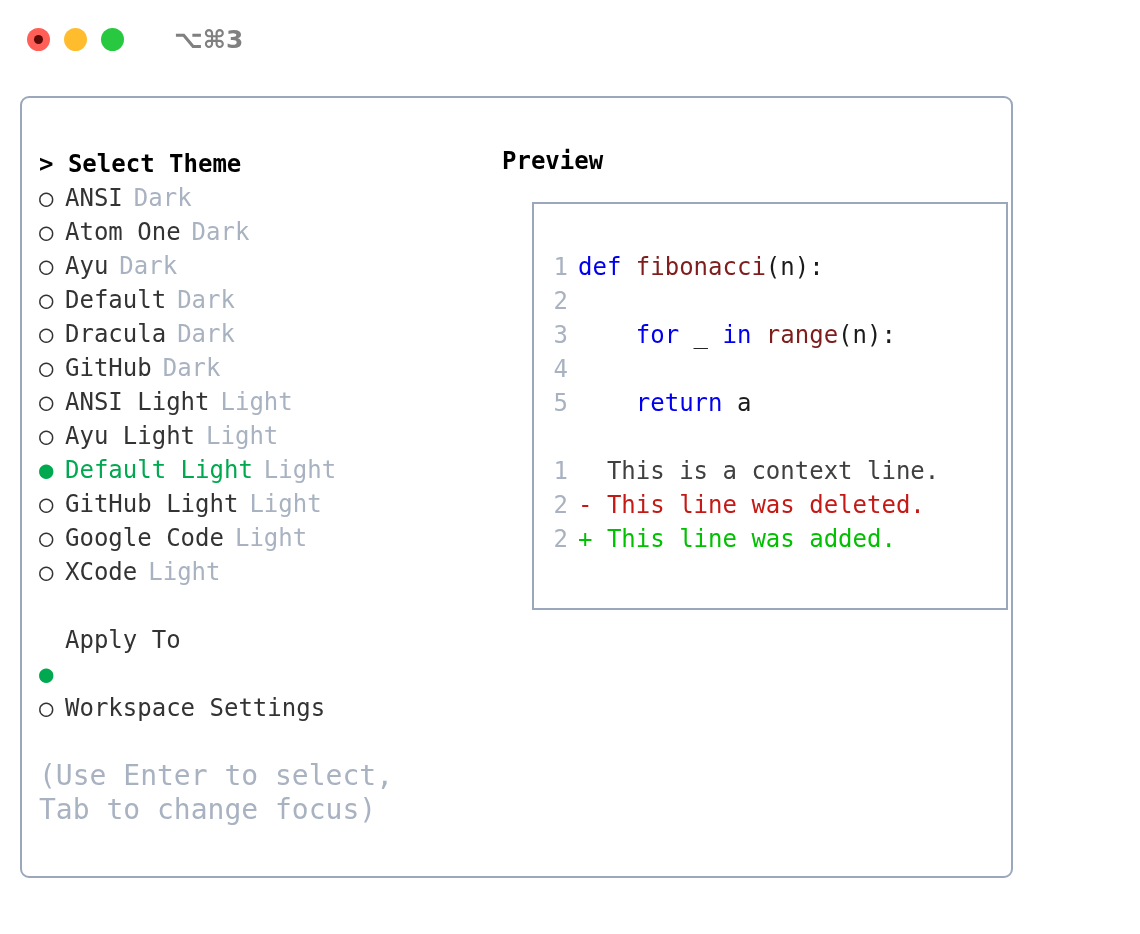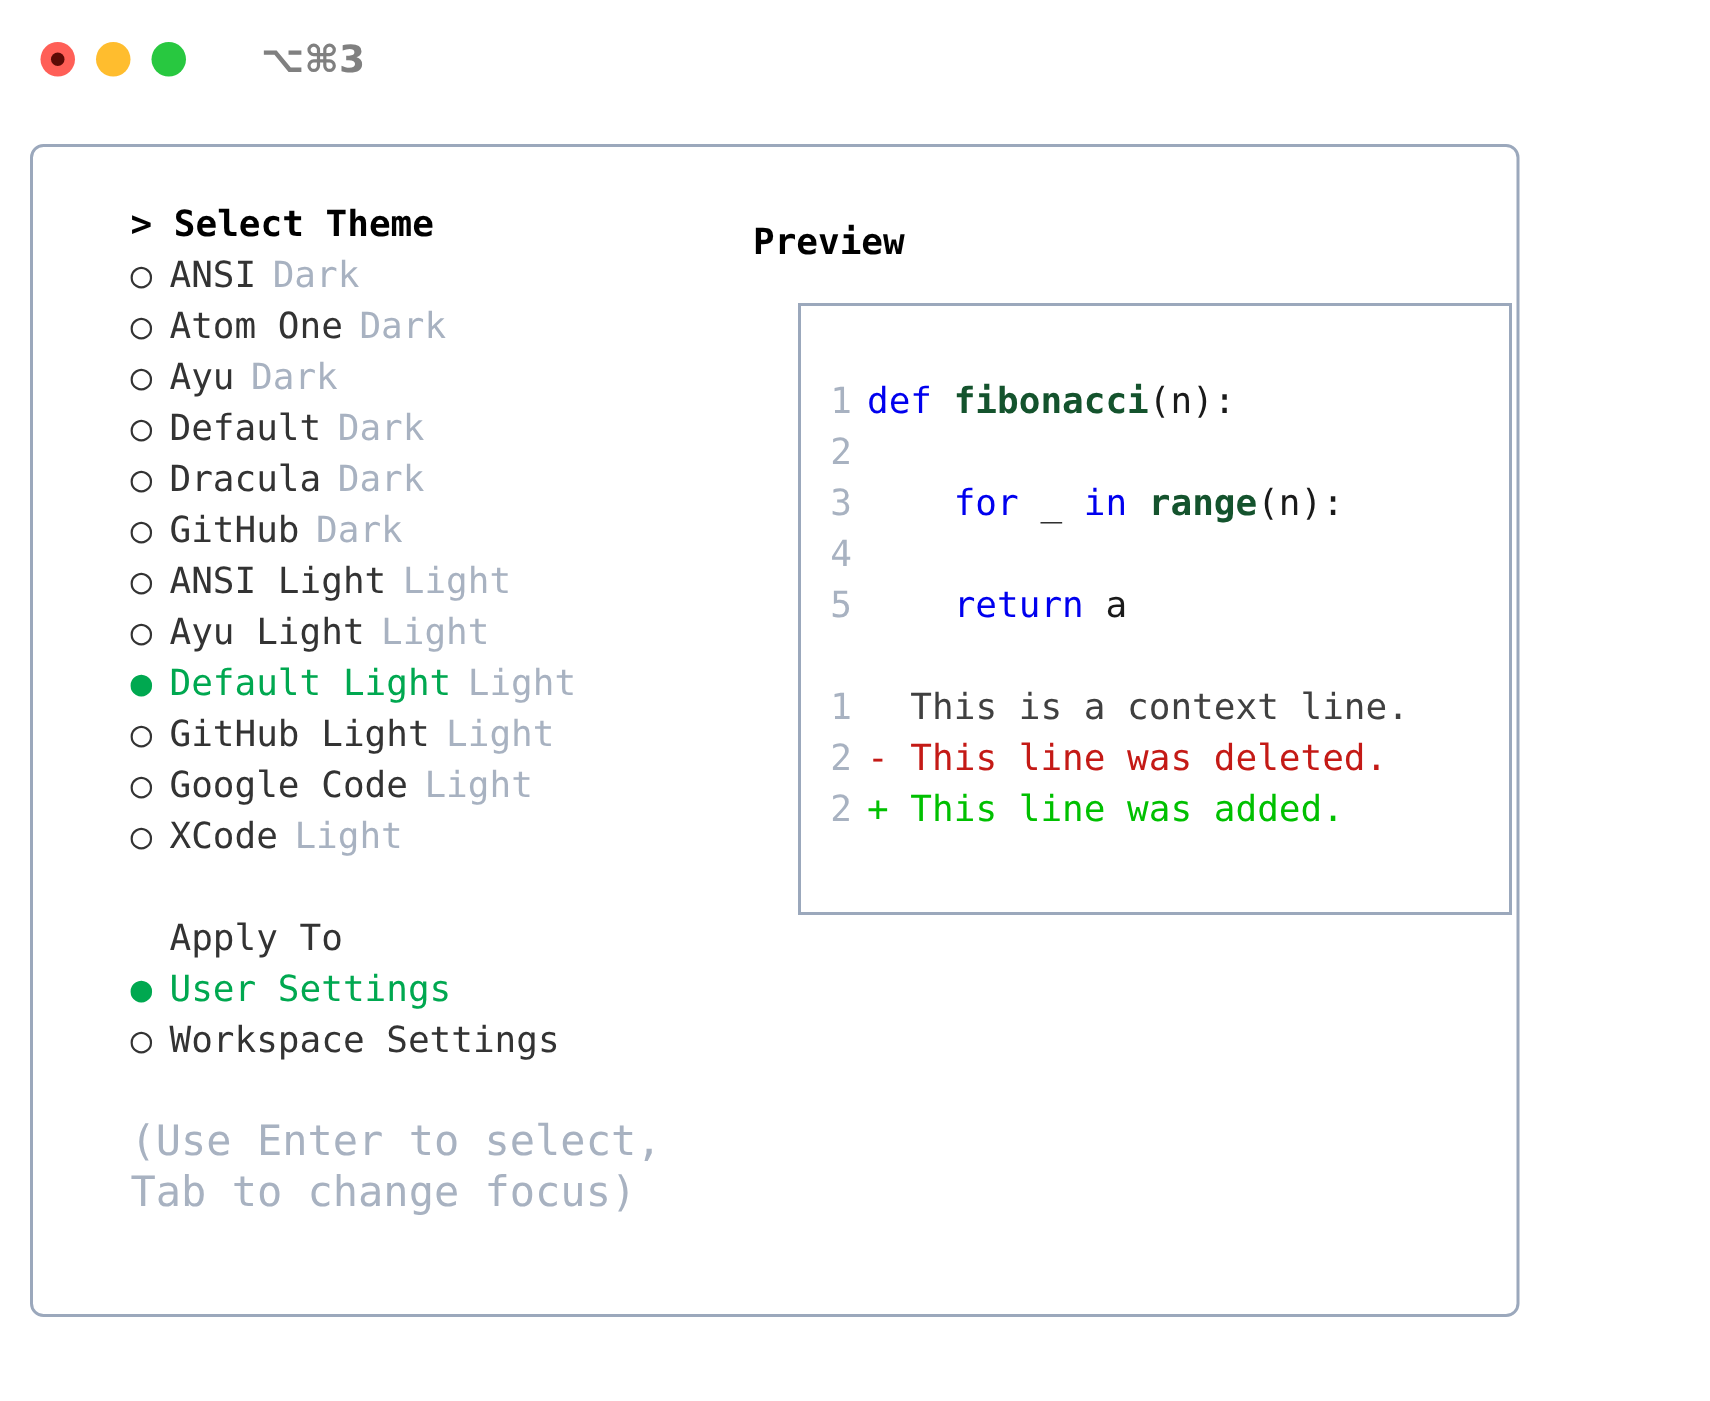--- a/index.html
+++ b/index.html
@@ -86,23 +86,22 @@
   .panel-inner {
     position: absolute;
     inset: 0;
     padding: 44px 0 0 0;
   }
 
   
   .col-left {
     position: absolute;
     left: 17px;
-    top: 34px;
+    top: 49px;
     width: 450px;
-    margin-left: 48px;
   }
   .col-right {
     position: absolute;
     left: 480px;
     top: 46px;
     width: 500px;
   }
 
   .section-head {
     font-size: 24px;
@@ -171,21 +170,21 @@
   .ln {
     flex: 0 0 34px;
     width: 34px;
     text-align: right;
     color: #a8b2c1;
     margin-right: 10px;
   }
   .code-text { white-space: pre; }
 
   .tok-kw   { color: #0000ee; }
-  .tok-fn   { color: #14532d; font-weight: bold; }
+  .tok-fn   { color: #7f1d1d; }
   .tok-plain{ color: #1a1a1a; }
   .blank-line { height: 34px; }
 
   .diff-ctx { color: #404040; }
   .diff-del { color: #c41a16; }
   .diff-add { color: #00c000; }
 </style>
 </head>
 <body>
 
@@ -286,21 +285,20 @@
         <div class="group-gap"></div>
 
         <div>
           <div class="opt-row no-bullet">
             <span class="opt-bullet">○</span>
             <span class="opt-label">Apply To</span>
           </div>
 
           <div class="opt-row">
             <span class="opt-bullet opt-bullet-filled">●</span>
-            <span class="opt-label opt-label-selected">User Settings</span>
           </div>
 
           <div class="opt-row">
             <span class="opt-bullet opt-bullet-empty">○</span>
             <span class="opt-label">Workspace Settings</span>
           </div>
         </div>
 
         <div class="group-gap"></div>
 

